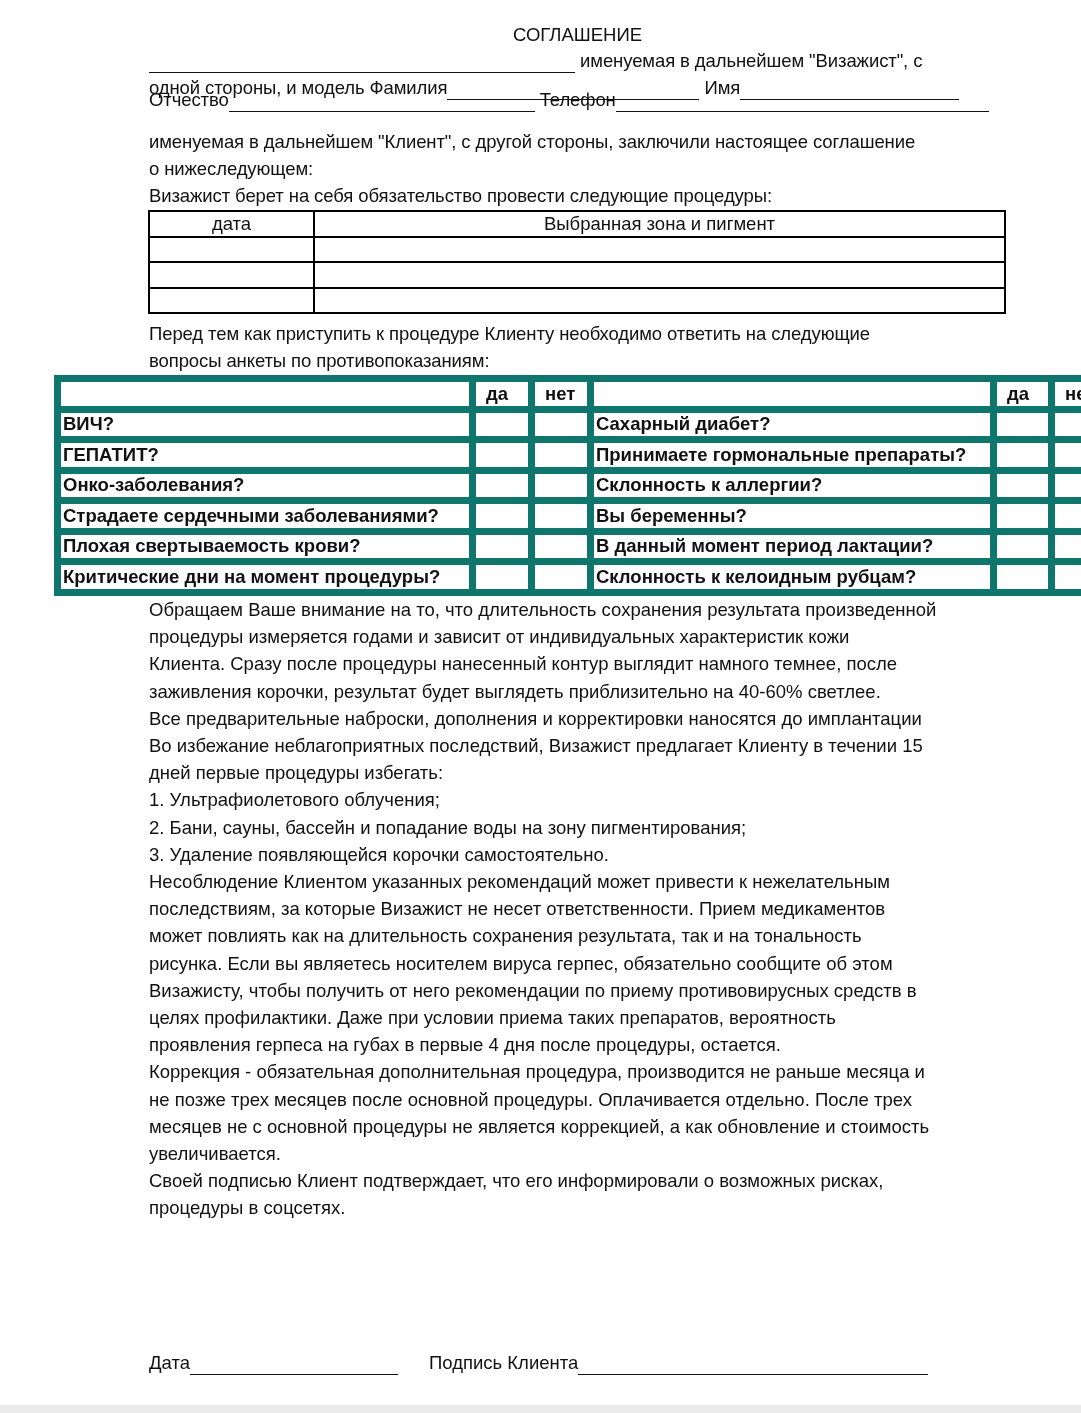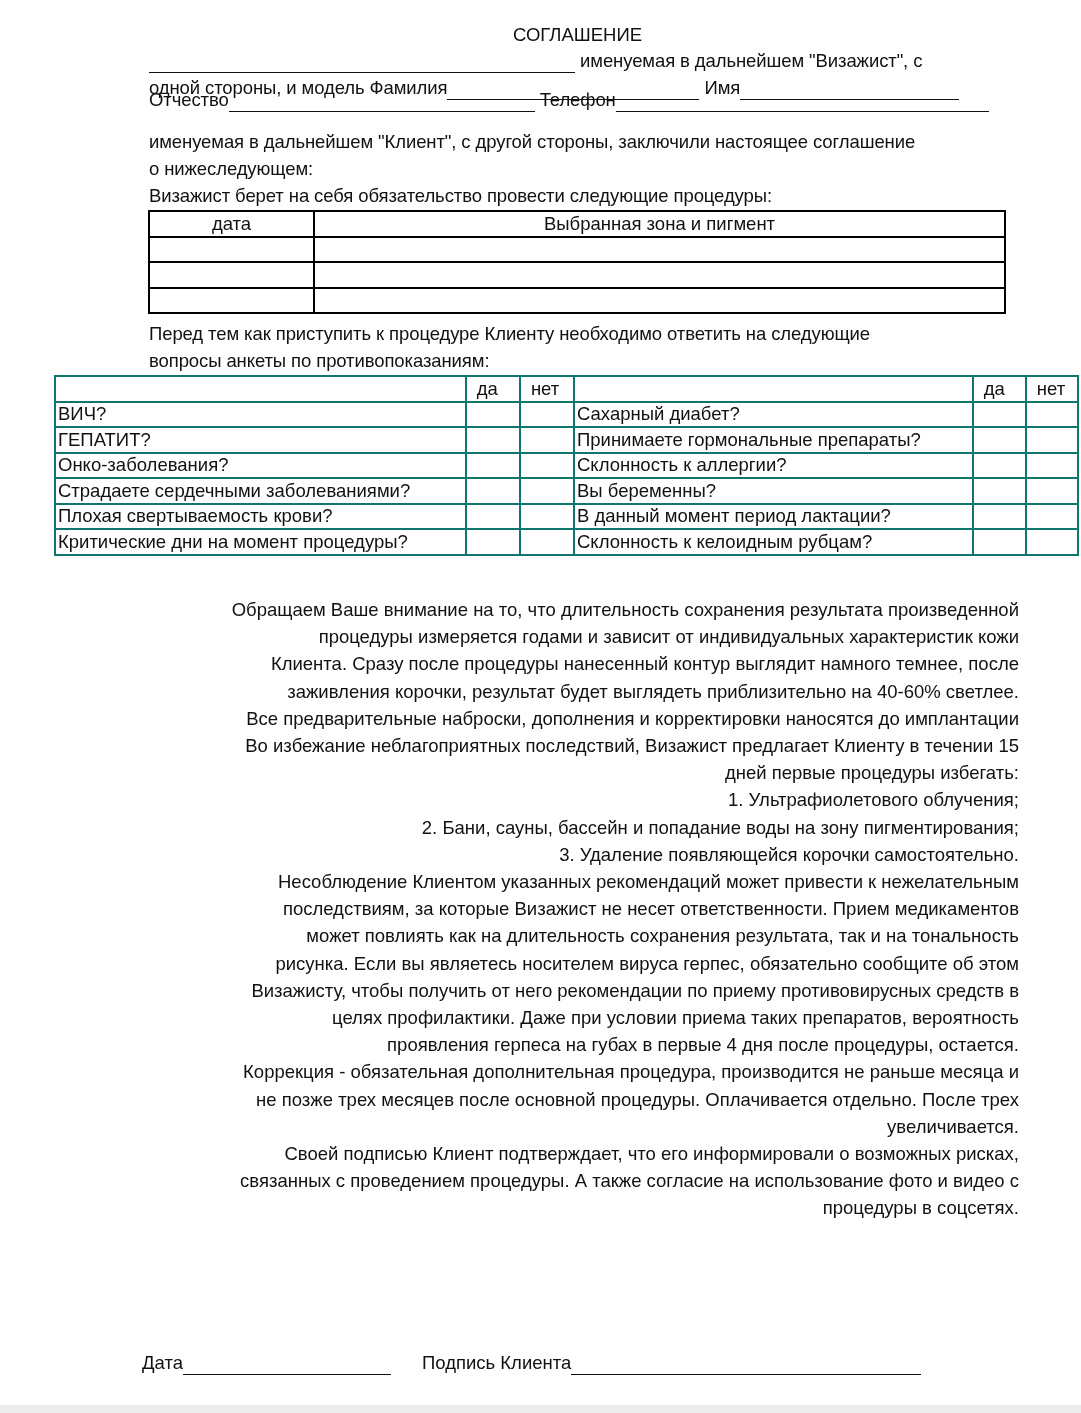--- a/index.html
+++ b/index.html
@@ -85,24 +85,24 @@
     
     .q-table {
       position: absolute;
       left: 54px;
       top: 375px;
       width: 1025px;
       border-collapse: collapse;
       table-layout: fixed;
     }
     .q-table td, .q-table th {
-      border: 2px solid #0f766e;
+      border: 7px solid #0f766e;
       height: 23.5px;
       padding: 0 0 0 2px;
-      font-weight: normal;
+      font-weight: bold;
       font-size: 18.5px;
       line-height: 22px;
       text-align: left;
       vertical-align: middle;
       white-space: nowrap;
     }
     .q-table th.yn {
       text-align: left;
       padding-left: 10px;
     }
@@ -116,26 +116,25 @@
 
     .para {
       position: absolute;
       left: 149px;
       width: 870px;
       font-size: 18.5px;
       line-height: 27.2px;
     }
     .para div {
       white-space: nowrap;
-      text-align: right;
     }
     .sign-row {
       position: absolute;
       top: 1349px;
-      left: 142px;
+      left: 149px;
       font-size: 18.5px;
       line-height: 27px;
       white-space: nowrap;
     }
   </style>
 </head>
 <body>
 
 <div class="page">
 
@@ -255,23 +254,23 @@
     <div>3. Удаление появляющейся корочки самостоятельно.</div>
     <div>Несоблюдение Клиентом указанных рекомендаций может привести к нежелательным</div>
     <div>последствиям, за которые Визажист не несет ответственности. Прием медикаментов</div>
     <div>может повлиять как на длительность сохранения результата, так и на тональность</div>
     <div>рисунка. Если вы являетесь носителем вируса герпес, обязательно сообщите об этом</div>
     <div>Визажисту, чтобы получить от него рекомендации по приему противовирусных средств в</div>
     <div>целях профилактики. Даже при условии приема таких препаратов, вероятность</div>
     <div>проявления герпеса на губах в первые 4 дня после процедуры, остается.</div>
     <div>Коррекция - обязательная дополнительная процедура, производится не раньше месяца и</div>
     <div>не позже трех месяцев после основной процедуры. Оплачивается отдельно. После трех</div>
+    <div>месяцев не с основной процедуры не является коррекцией, а как обновление и стоимость</div>
     <div>увеличивается.</div>
     <div>Своей подписью Клиент подтверждает, что его информировали о возможных рисках,</div>
-    <div>связанных с проведением процедуры. А также согласие на использование фото и видео с</div>
     <div>процедуры в соцсетях.</div>
   </div>
 
   <div class="sign-row">
     <span>Дата</span><input class="field-input" style="width: 208px;" value=""><span style="display:inline-block;width:31px;"></span><span>Подпись Клиента</span><input class="field-input" style="width: 350px;" value="">
   </div>
 
 </div>
 <div class="bottom-strip"></div>
 

